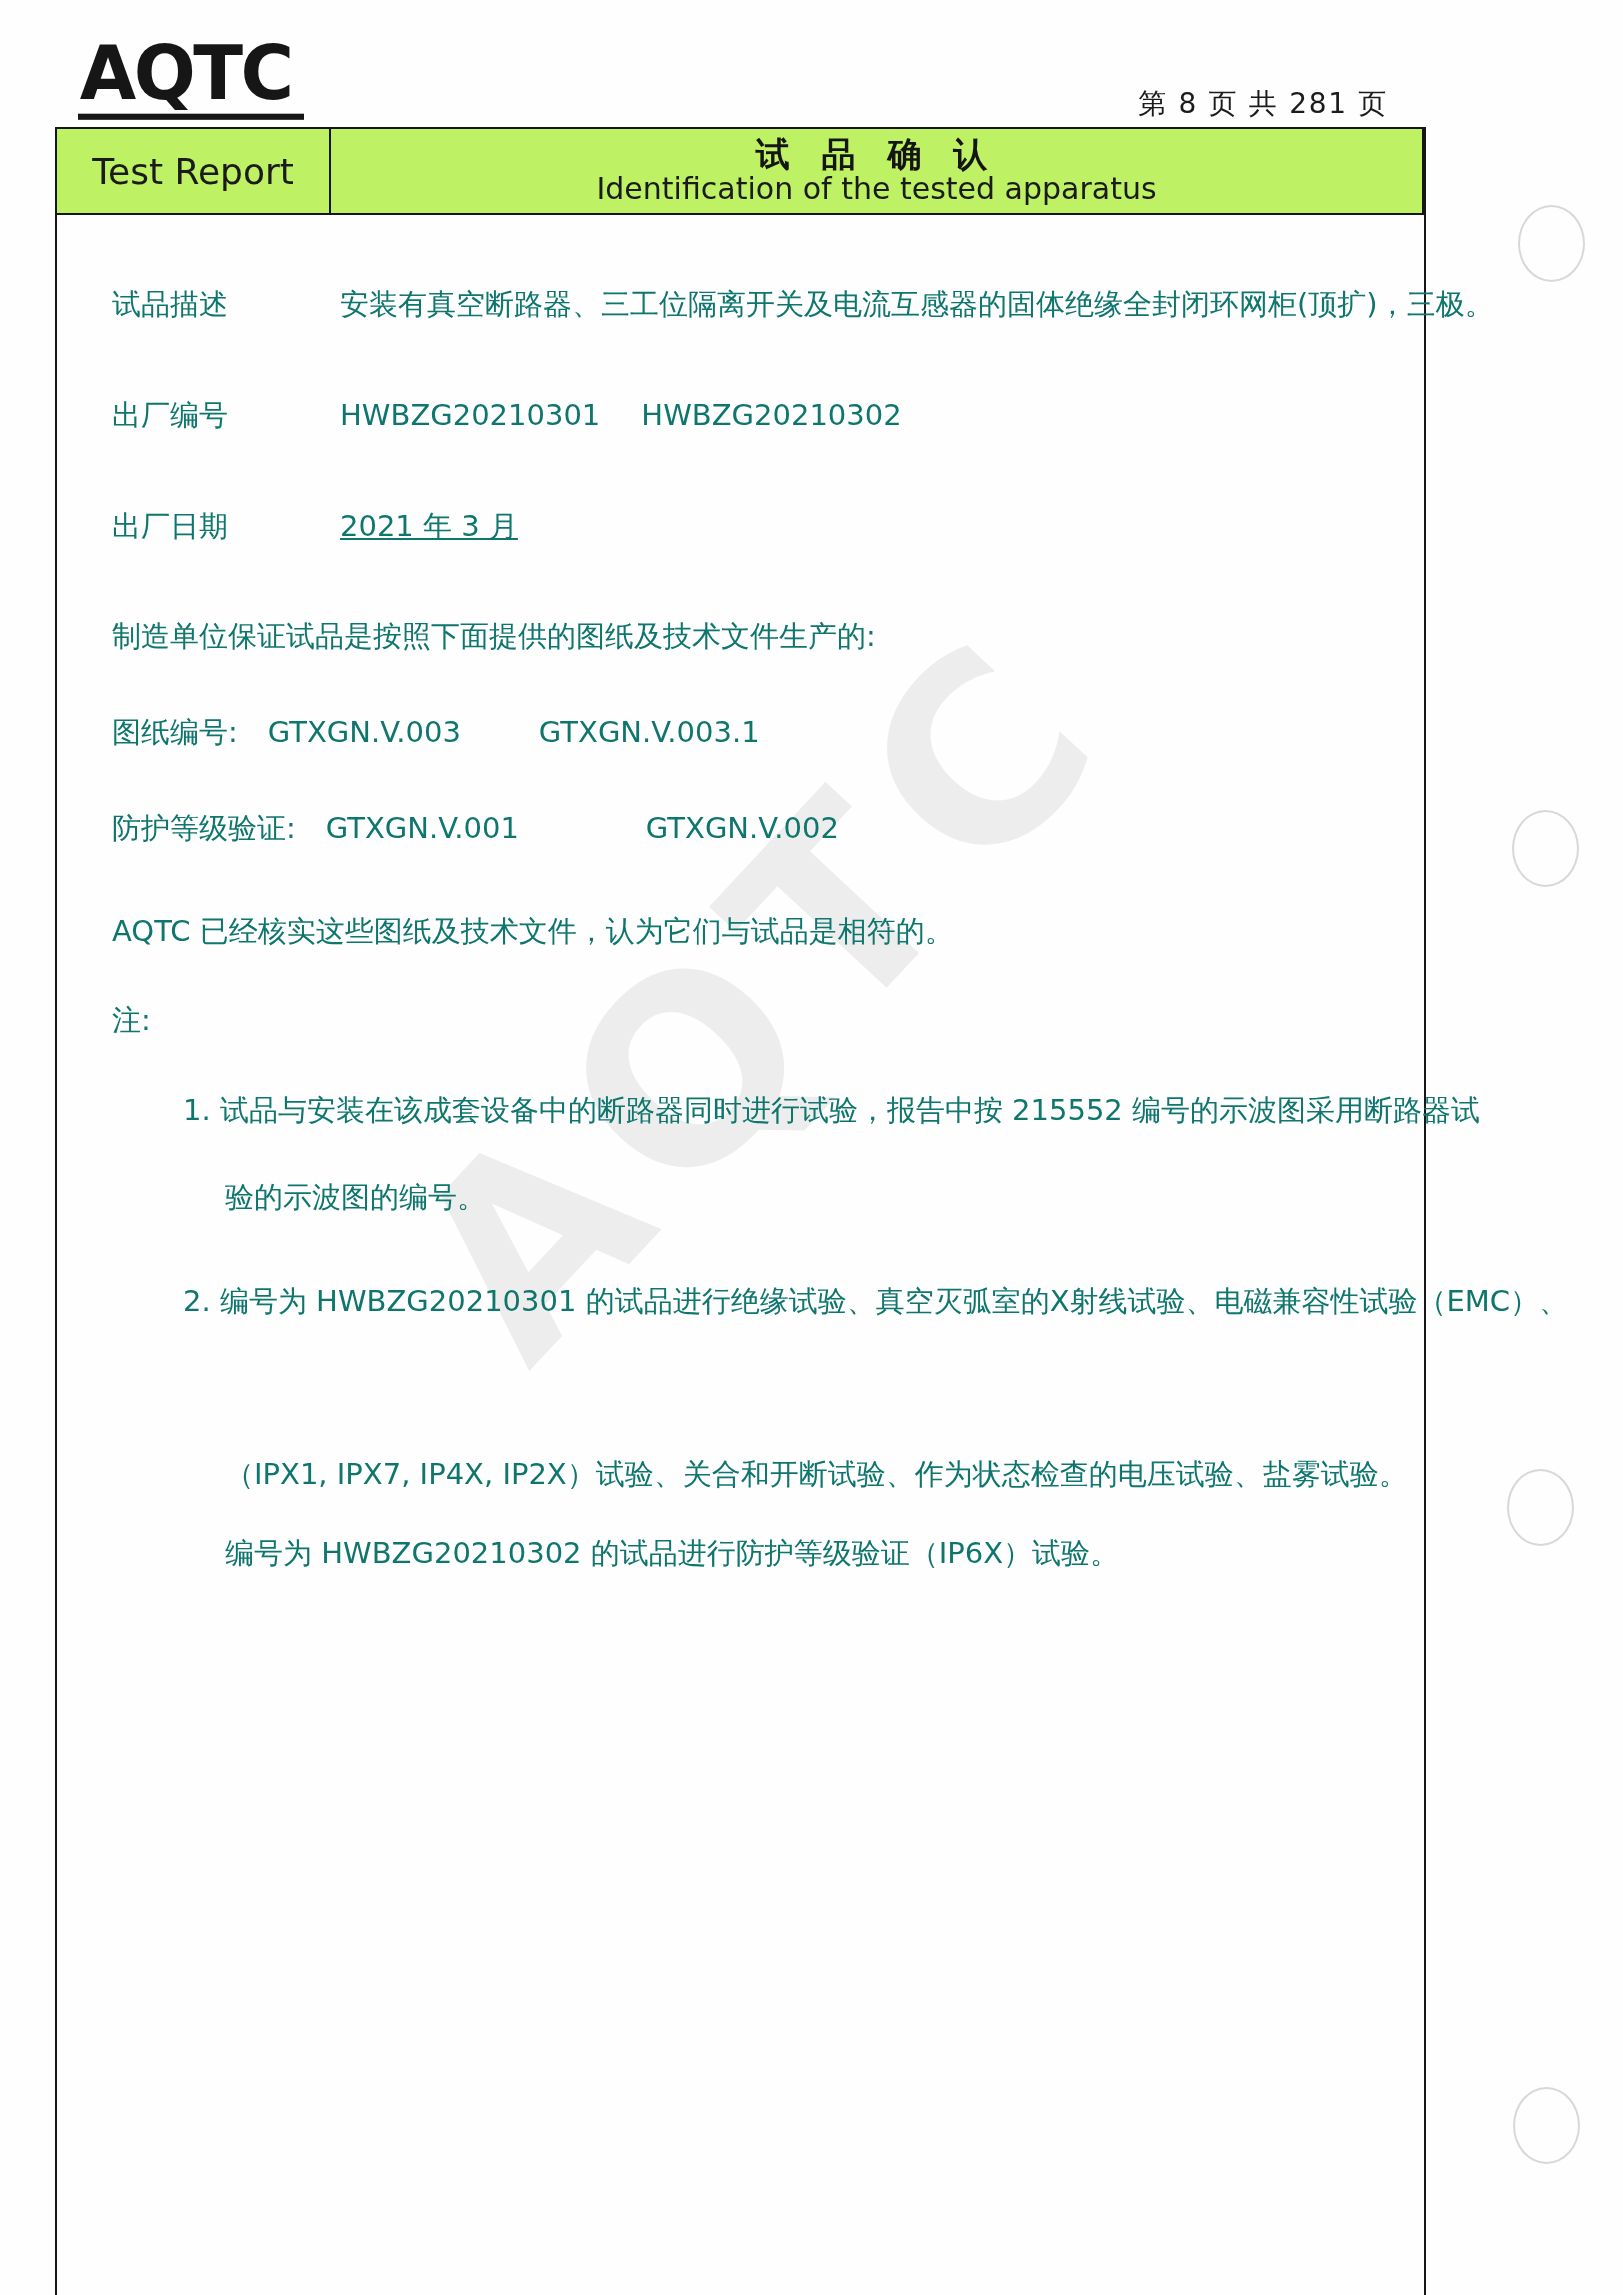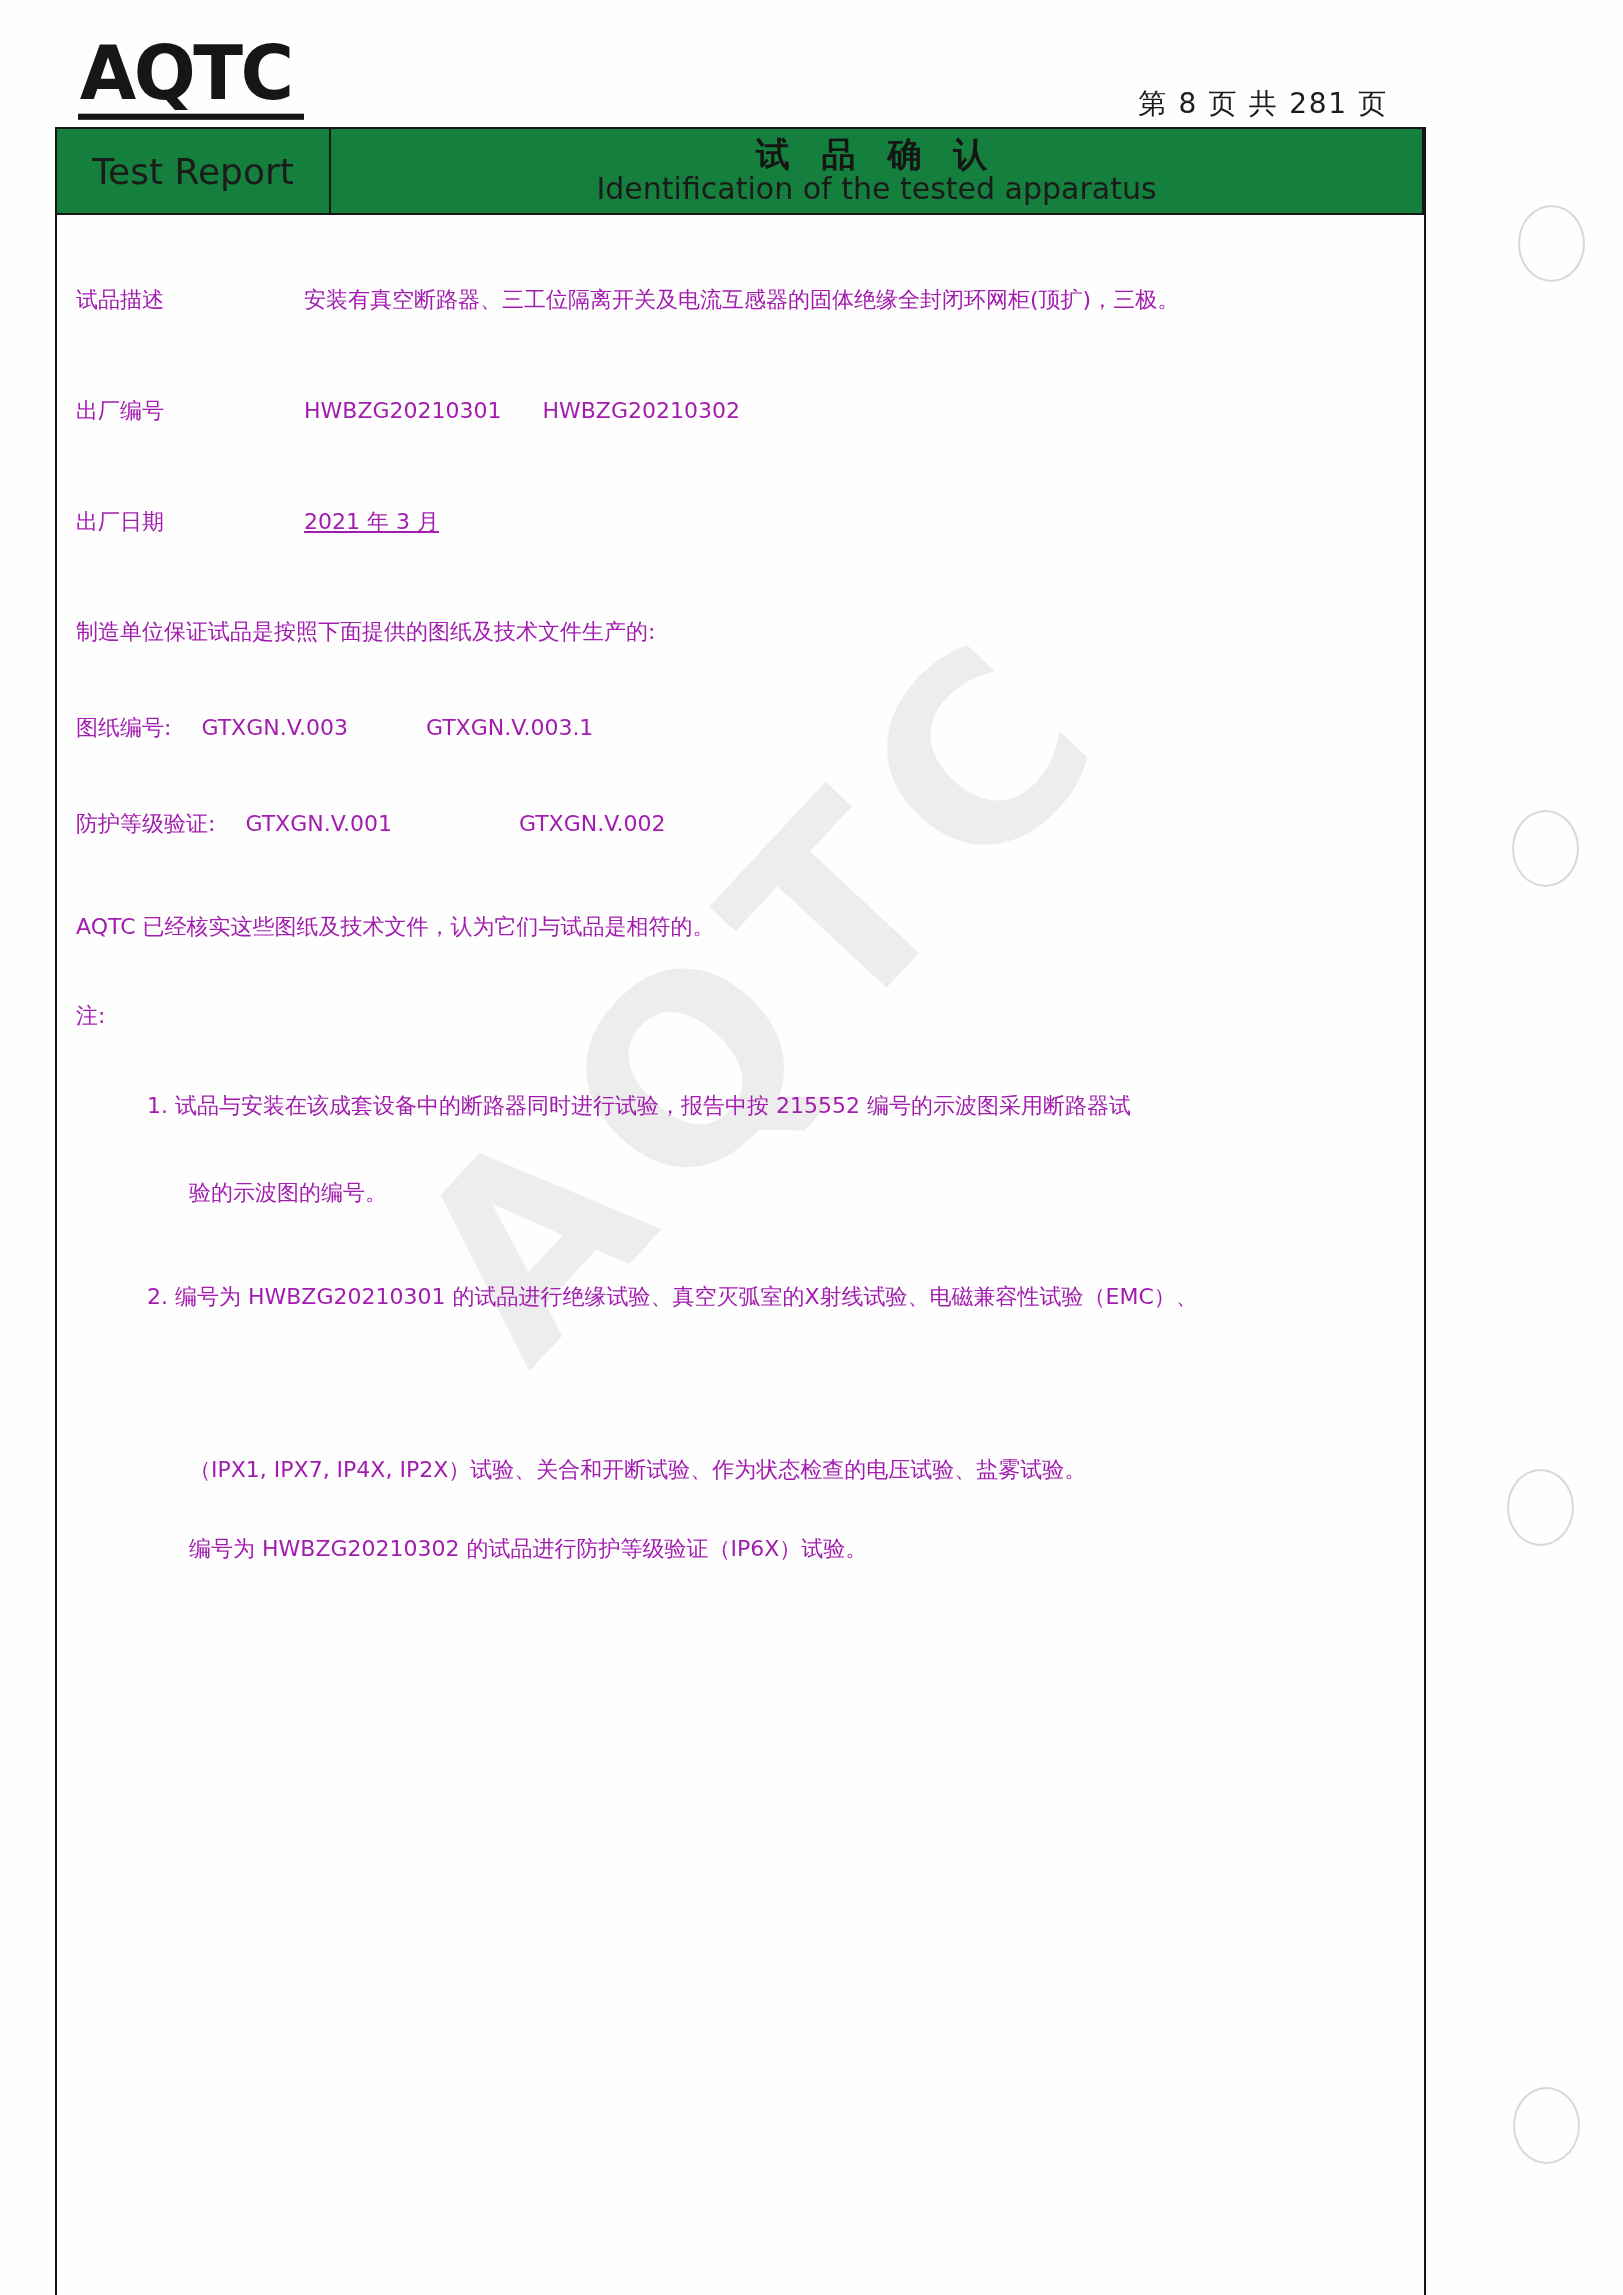--- a/index.html
+++ b/index.html
@@ -22,43 +22,43 @@
   }
   .page-info{
     position:absolute;right:235px;top:85px;
     font-size:28px;color:#1b1b1b;letter-spacing:1.7px;
   }
   .header-table{
     position:absolute;left:55px;top:127px;
     width:1371px;height:88px;
     border:2.5px solid #161616;
     display:flex;box-sizing:border-box;
-    background:#15803d;
+    background:#bef264;
   }
   .cell{box-sizing:border-box;display:flex;flex-direction:column;justify-content:center;align-items:center;}
   .cell-left{width:274px;border-right:2.5px solid #161616;}
   .cell-center{flex:1;border-right:2.5px solid #161616;}
   .cell-right{width:269px;}
   .report-type{font-size:36px;color:#1b1b1b;}
   .title-zh{font-size:34px;font-weight:bold;letter-spacing:10px;color:#151515;line-height:1.05;}
   .title-en{font-size:30px;color:#1b1b1b;line-height:1.1;}
   .report-no{font-size:36px;color:#1b1b1b;}
   
   .body-frame{
     position:absolute;left:55px;top:212px;
     width:1371px;height:2083px;
     border-left:2.5px solid #161616;
     border-right:2.5px solid #161616;
     box-sizing:border-box;
   }
   
   .line{
     position:absolute;
-    font-size:22px;color:#a21caf;
-    white-space:nowrap;line-height:1.25;
+    font-size:29px;color:#0f766e;
+    white-space:nowrap;line-height:1.25;margin-left:36px;
   }
   .lbl{display:inline-block;}
   .lbl-w{width:228px;}
   .vals span{display:inline-block;}
   
   .watermark{
     position:absolute;left:254px;top:845px;
     width:1015px;
     font-size:254px;font-weight:bold;
     letter-spacing:25px;

